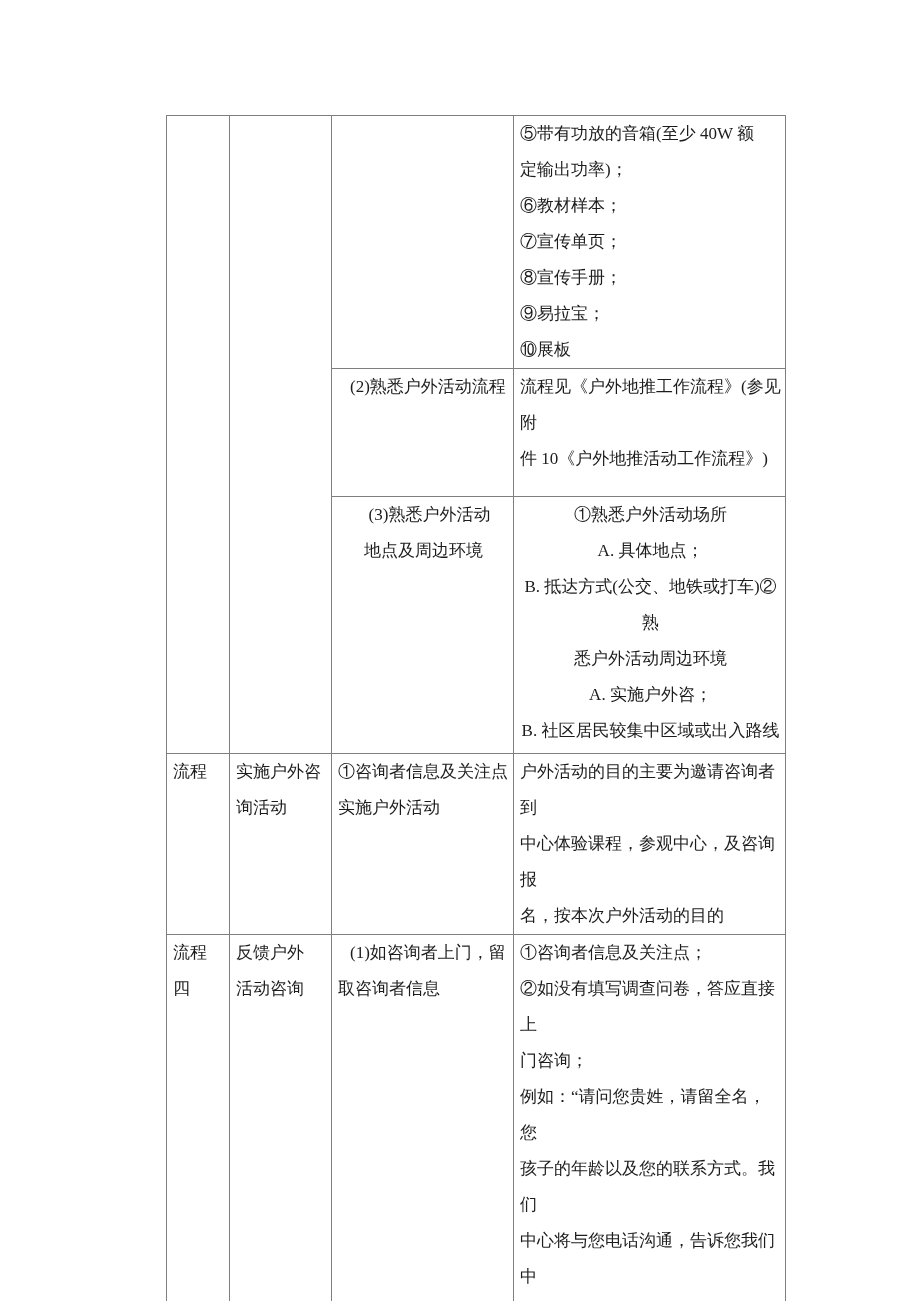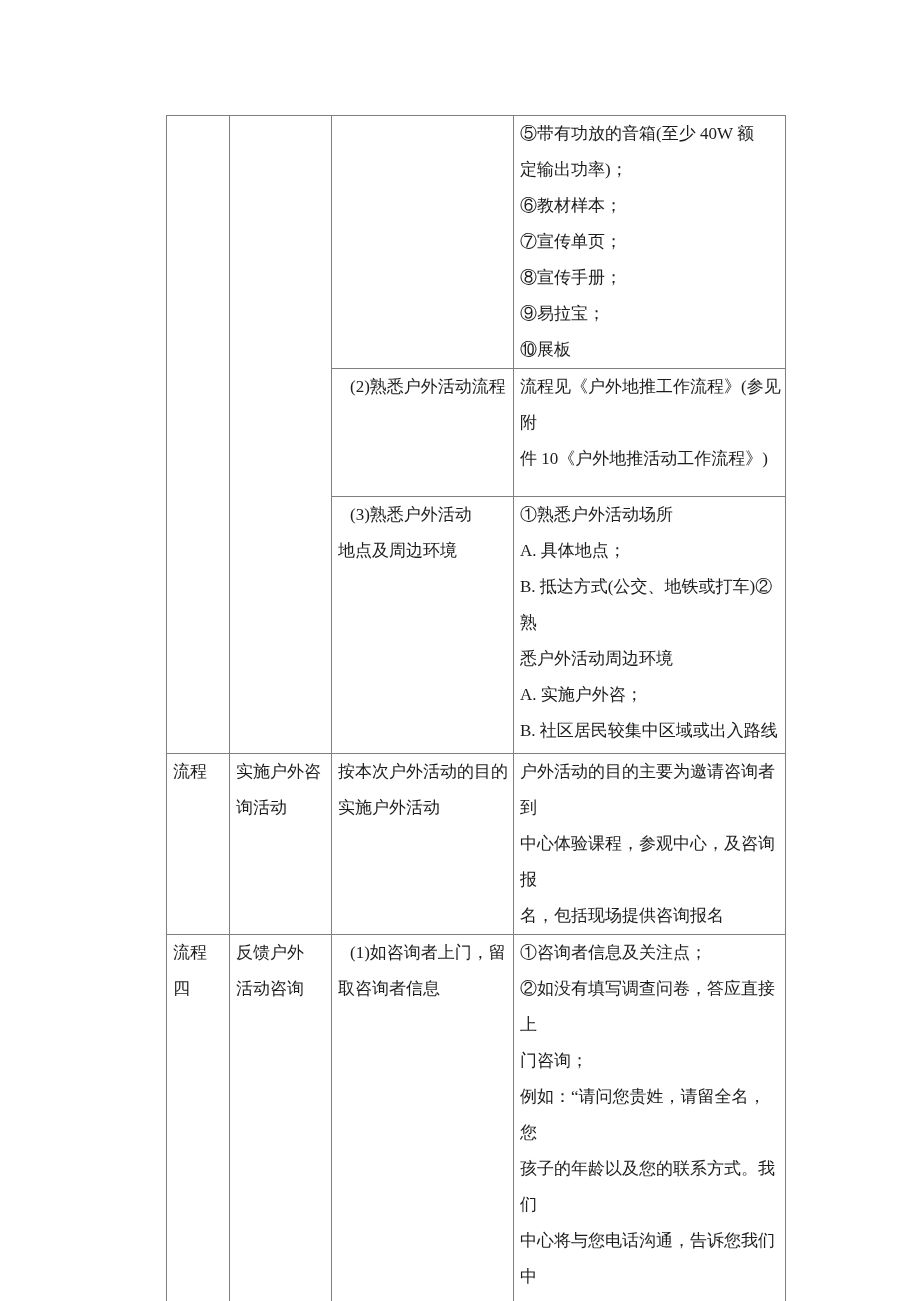--- a/index.html
+++ b/index.html
@@ -35,21 +35,21 @@
   }
   
   col.c1 { width: 63px; }
   col.c2 { width: 102px; }
   col.c3 { width: 182px; }
   col.c4 { width: 272px; }
 
   
   tr.ra1 { height: 253px; }
   tr.ra2 { height: 128px; }
-  tr.ra3 { height: 257px; }
+  tr.ra3 { height: 257px; text-align: center; }
   tr.rb  { height: 138px; }
   tr.rc  { height: 297px; }
 
   
   td.stage {
     text-align: left;
     vertical-align: middle;
     padding: 0 2px;
   }
   td.stagename {
@@ -99,25 +99,25 @@
 A. 具体地点；
 B. 抵达方式(公交、地铁或打车)②熟
 悉户外活动周边环境
 A. 实施户外咨；
 B. 社区居民较集中区域或出入路线</td>
       </tr>
       <tr class="rb">
         <td class="stage">流程</td>
         <td class="stagename">实施户外咨
 询活动</td>
-        <td class="pt-10">按本次户外活动的目的
+        <td class="pt-10">①咨询者信息及关注点
 实施户外活动</td>
         <td class="pt-10">户外活动的目的主要为邀请咨询者到
 中心体验课程，参观中心，及咨询报
-名，包括现场提供咨询报名</td>
+名，按本次户外活动的目的</td>
       </tr>
       <tr class="rc">
         <td class="stage">流程
 四</td>
         <td class="stagename">反馈户外
 活动咨询</td>
         <td class="step-indent pt-sm">(1)如咨询者上门，留
 取咨询者信息</td>
         <td class="pt-xs">①咨询者信息及关注点；
 ②如没有填写调查问卷，答应直接上

